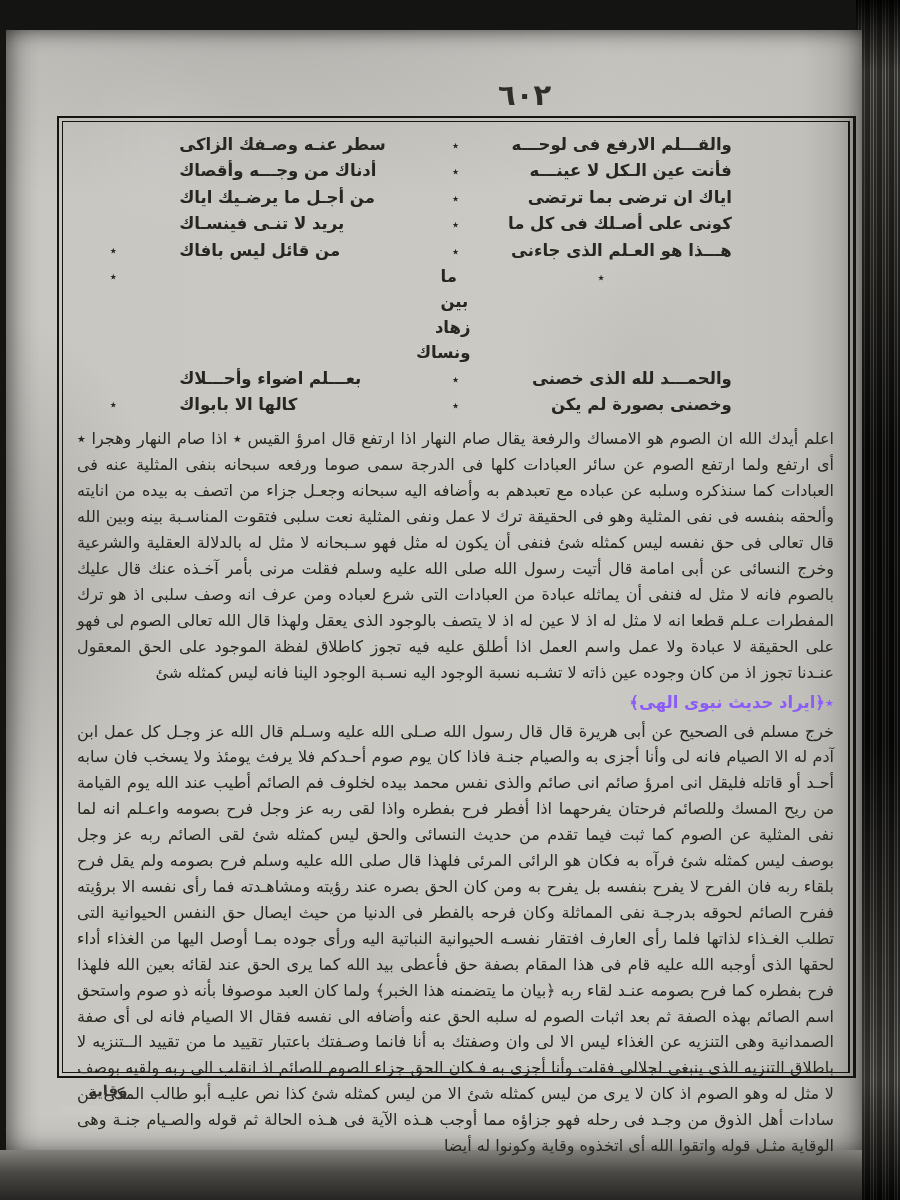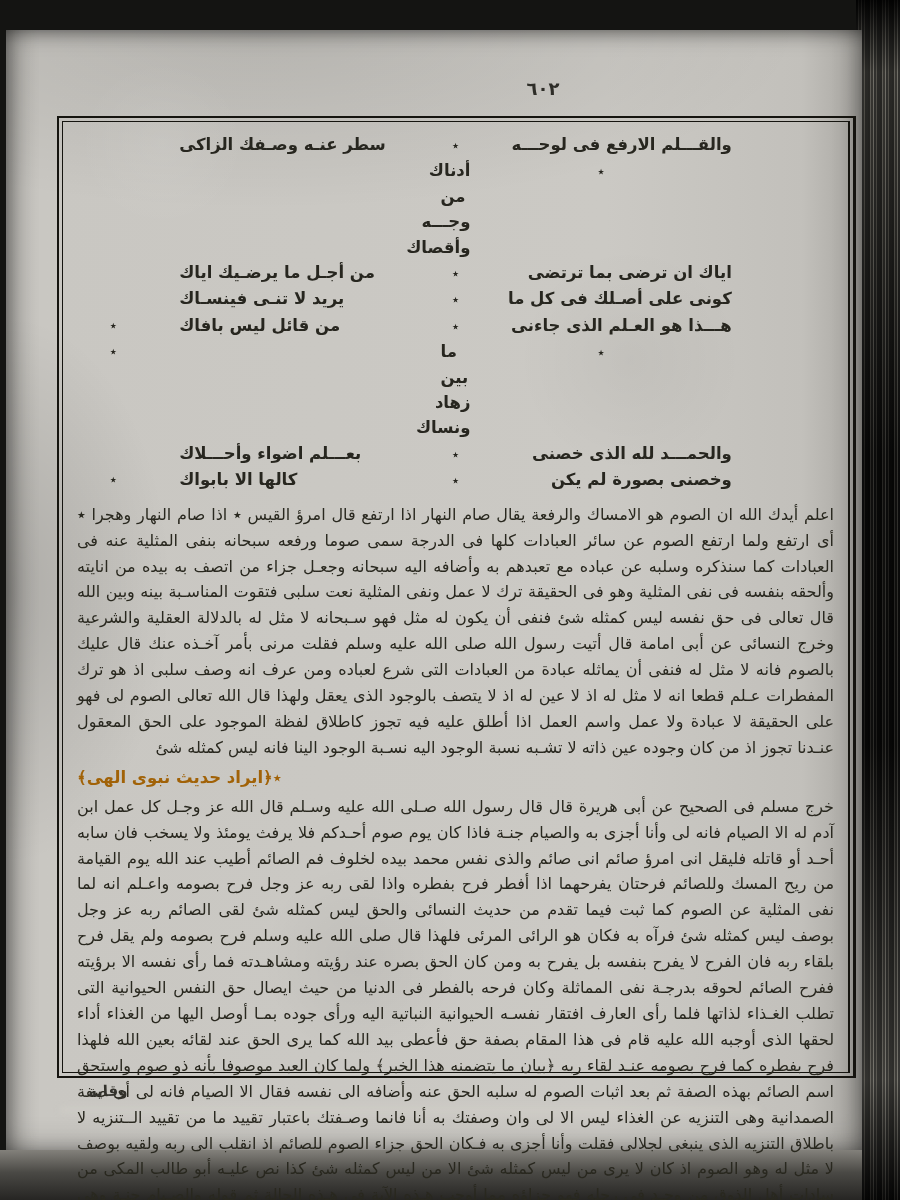--- a/index.html
+++ b/index.html
@@ -51,21 +51,21 @@
   }
   .frame-inner{
     width:100%;height:100%;box-sizing:border-box;
     border:1.5px solid #15140f;border-right-width:2.5px;
     padding:8px 14px 6px 14px;
     color:#26251f;
   }
   
   .page-number{
     position:absolute;left:498px;top:78px;width:90px;
-    text-align:center;font-size:18px;font-weight:bold;color:#2e2d28;
+    font-size:29px;font-weight:bold;color:#2e2d28;
     letter-spacing:2px;
   }
   
   .poem{width:73%;margin:2px auto 8px auto;direction:rtl;}
   .poem-row{
     position:relative;display:grid;grid-template-columns:1fr 30px 1fr;
     align-items:baseline;font-size:16.5px;line-height:25.4px;
     font-weight:bold;color:#27261f;
   }
   .hemi-right{text-align:right;}
@@ -74,22 +74,22 @@
   .poem-trail{
     position:absolute;left:-76px;top:0;font-size:13px;width:20px;text-align:center;
   }
   
   .prose{
     direction:rtl;text-align:justify;text-justify:inter-word;
     font-size:16px;line-height:25.9px;color:#29281f;
     margin:0;
   }
   .section-heading{
-    text-align:left;direction:rtl;font-size:16.5px;font-weight:bold;
-    color:#a16207;margin:3px 0 3px 0;line-height:27px;
+    text-align:right;direction:rtl;font-size:16.5px;font-weight:bold;
+    color:#8b5cf6;margin:3px 0 3px 0;line-height:27px;
   }
   
   .catchword{
     position:absolute;left:88px;top:1082px;font-size:15px;font-weight:bold;
     direction:rtl;color:#33322c;transform:rotate(-2deg);
   }
   
   .mottle{
     position:absolute;inset:0;pointer-events:none;
     background:
@@ -113,20 +113,21 @@
   <div class="frame-inner">
 
     <div class="poem">
       <div class="poem-row">
         <span class="hemi-right">والقـــلم الارفع فى لوحـــه</span>
         <span class="poem-star">٭</span>
         <span class="hemi-left">سطر عنـه وصـفك الزاكى</span>
         <span class="poem-trail"></span>
       </div>
       <div class="poem-row">
+        <span class="hemi-right">فأنت عين الـكل لا عينـــه</span>
         <span class="poem-star">٭</span>
         <span class="hemi-left">أدناك من وجـــه وأقصاك</span>
         <span class="poem-trail"></span>
       </div>
       <div class="poem-row">
         <span class="hemi-right">اياك ان ترضى بما ترتضى</span>
         <span class="poem-star">٭</span>
         <span class="hemi-left">من أجـل ما يرضـيك اياك</span>
         <span class="poem-trail"></span>
       </div>

